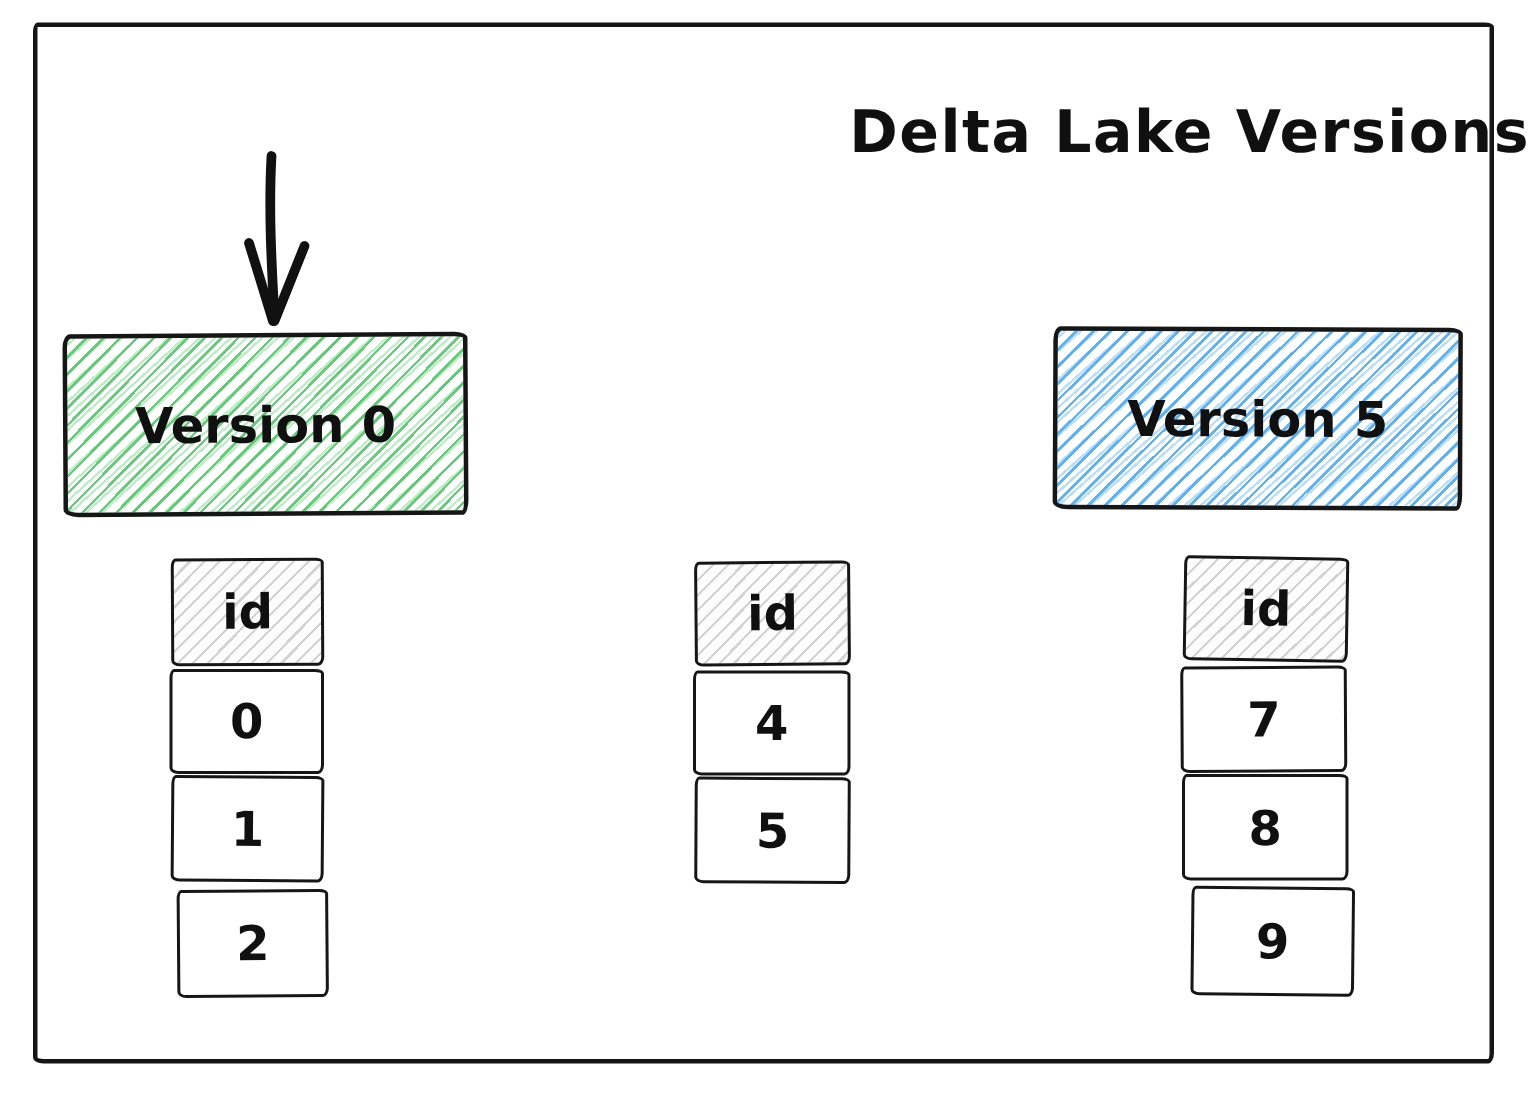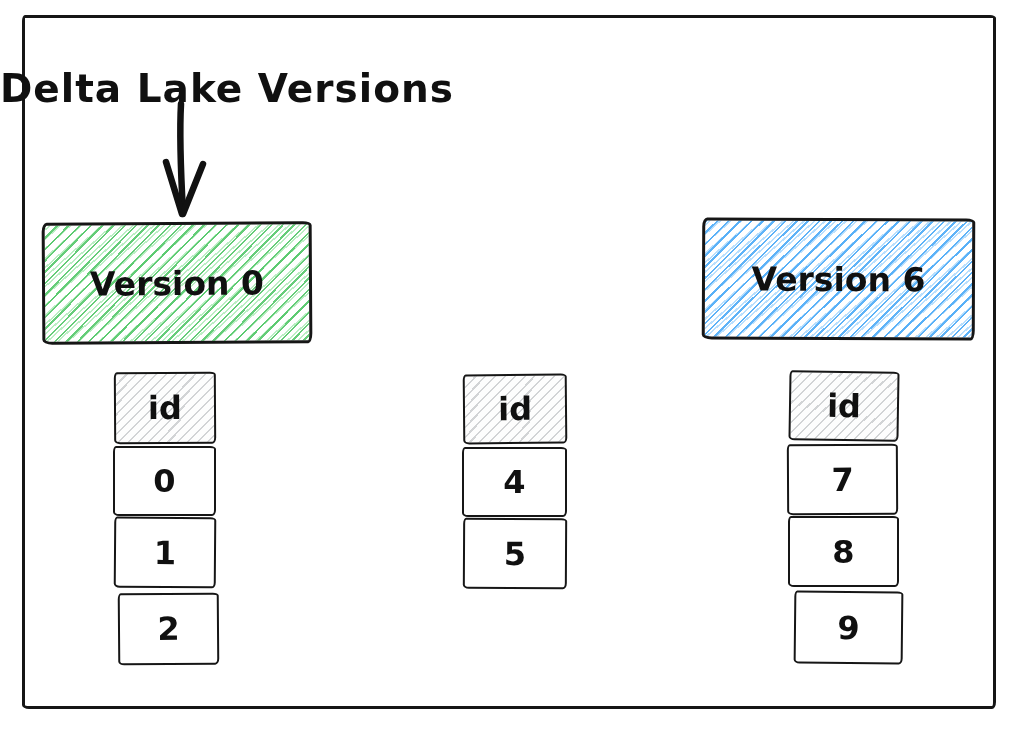--- a/index.html
+++ b/index.html
@@ -20,21 +20,21 @@
     position: absolute;
     left: 22px; top: 15px;
     width: 968px; height: 688px;
     border: 3px solid #161616;
     border-radius: 3px 6px 4px 7px / 6px 3px 7px 4px;
   }
   .title {
     position: absolute;
     left: 0; right: 0;
     top: 66px;
-    text-align: left;
+    text-align: right;
     font-size: 39px;
     font-weight: 600;
     letter-spacing: 1px;
     color: #101010;
   }
   .arrow-svg {
     position: absolute;
     left: 145px; top: 98px;
     width: 80px; height: 126px;
   }
@@ -95,21 +95,21 @@
   <svg class="arrow-svg" viewBox="0 0 80 126" fill="none" xmlns="http://www.w3.org/2000/svg">
     <path d="M36 6 C34 42 36 78 38 114" stroke="#111111" stroke-width="6.5" stroke-linecap="round"></path>
     <path d="M21 64 L37 116" stroke="#111111" stroke-width="6.5" stroke-linecap="round"></path>
     <path d="M58 66 L38 116" stroke="#111111" stroke-width="6.5" stroke-linecap="round"></path>
   </svg>
 
   <div class="vbox vbox-0 fill-green">
     <span class="vlabel">Version 0</span>
   </div>
   <div class="vbox vbox-2 fill-blue">
-    <span class="vlabel">Version 6</span>
+    <span class="vlabel">Version 5</span>
   </div>
 
   <div class="cell header" style="left:114px; top:372px; width:98px; height:68px; transform:rotate(-0.3deg);">id</div>
   <div class="cell" style="left:113px; top:446px; width:99px; height:66px;">0</div>
   <div class="cell" style="left:114px; top:517px; width:98px; height:67px; transform:rotate(0.45deg);">1</div>
   <div class="cell" style="left:118px; top:593px; width:97px; height:68px; transform:rotate(-0.45deg);">2</div>
 
   <div class="cell header" style="left:463px; top:374px; width:100px; height:66px; transform:rotate(-0.5deg);">id</div>
   <div class="cell" style="left:462px; top:447px; width:101px; height:66px;">4</div>
   <div class="cell" style="left:463px; top:518px; width:100px; height:67px; transform:rotate(0.3deg);">5</div>

